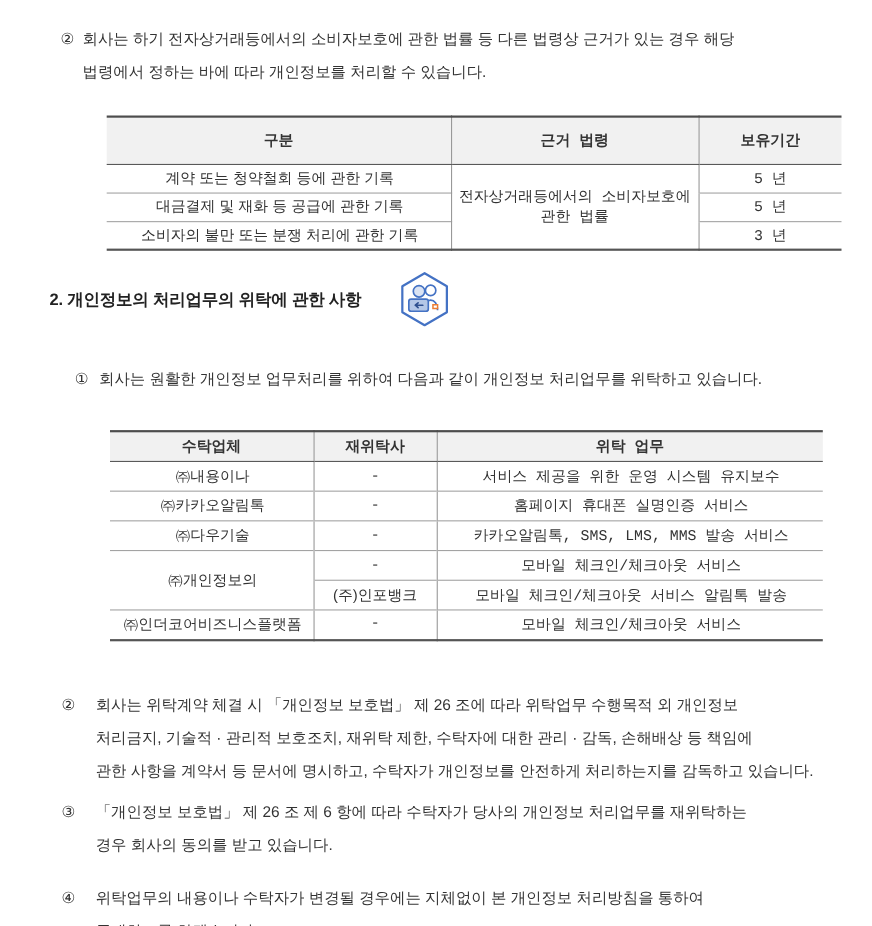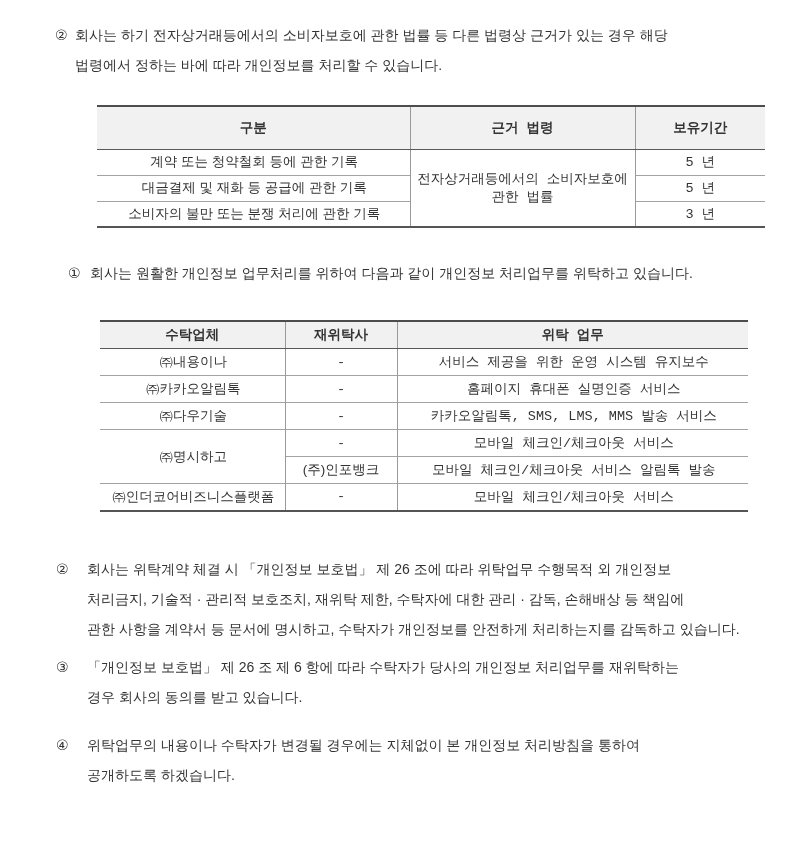--- a/index.html
+++ b/index.html
@@ -114,20 +114,32 @@
         <td class="cell-left">대금결제 및 재화 등 공급에 관한 기록</td>
         <td class="cell-center v-line">5 년</td>
       </tr>
       <tr>
         <td class="cell-left">소비자의 불만 또는 분쟁 처리에 관한 기록</td>
         <td class="cell-center v-line">3 년</td>
       </tr>
     </tbody>
   </table>
 
+  <div class="section-head">
+    <span class="section-title">2. 개인정보의 처리업무의 위탁에 관한 사항</span>
+    <svg class="section-icon" viewBox="0 0 64 64">
+      <polygon points="32,4 56,18 56,46 32,60 8,46 8,18" fill="#ffffff" stroke="#4472c4" stroke-width="2.4" stroke-linejoin="round"></polygon>
+      <circle cx="38.5" cy="22.5" r="5.6" fill="#ffffff" stroke="#4472c4" stroke-width="1.8"></circle>
+      <path d="M31,44 c0,-7 3.5,-11 7.5,-11 s7.5,4 7.5,11" fill="#ffffff" stroke="#4472c4" stroke-width="1.8"></path>
+      <path d="M41,38 h5 v4 h-5 z" fill="#ffffff" stroke="#ed7d31" stroke-width="1.6"></path>
+      <circle cx="26" cy="23.5" r="6.2" fill="#dae3f3" stroke="#4472c4" stroke-width="1.8"></circle>
+      <rect x="15" y="32" width="21" height="13" rx="2.5" fill="#b4c7e7" stroke="#4472c4" stroke-width="1.8"></rect>
+      <path d="M30,38.5 H22 M22,38.5 l3,-2.6 M22,38.5 l3,2.6" fill="none" stroke="#2e4f8f" stroke-width="1.8" stroke-linecap="round"></path>
+    </svg>
+  </div>
 
   <div class="para p-one">
     <span class="marker">①</span>
     <span class="lines">
       <span class="line">회사는 원활한 개인정보 업무처리를 위하여 다음과 같이 개인정보 처리업무를 위탁하고 있습니다.</span>
     </span>
   </div>
 
   <table class="doc-table t-consign">
     <colgroup>
@@ -152,21 +164,21 @@
         <td class="cell-left">㈜카카오알림톡</td>
         <td class="cell-center">-</td>
         <td class="cell-left">홈페이지 휴대폰 실명인증 서비스</td>
       </tr>
       <tr>
         <td class="cell-left">㈜다우기술</td>
         <td class="cell-center">-</td>
         <td class="cell-left">카카오알림톡, SMS, LMS, MMS 발송 서비스</td>
       </tr>
       <tr>
-        <td class="cell-left" rowspan="2">㈜명시하고</td>
+        <td class="cell-left" rowspan="2">㈜개인정보의</td>
         <td class="cell-center">-</td>
         <td class="cell-left">모바일 체크인/체크아웃 서비스</td>
       </tr>
       <tr>
         <td class="cell-center v-line">(주)인포뱅크</td>
         <td class="cell-left">모바일 체크인/체크아웃 서비스 알림톡 발송</td>
       </tr>
       <tr>
         <td class="cell-left">㈜인더코어비즈니스플랫폼</td>
         <td class="cell-center">-</td>

